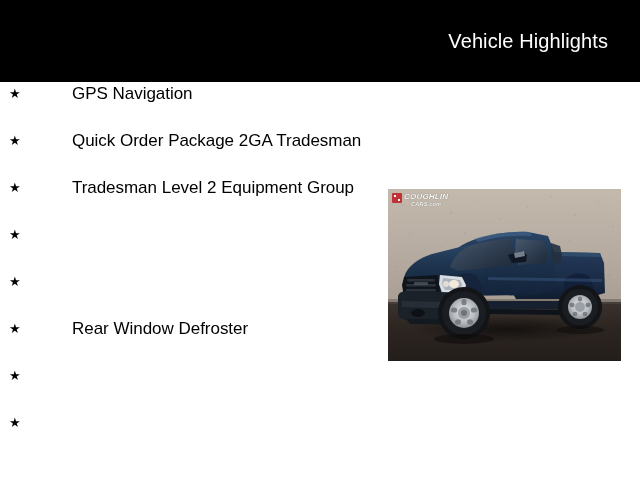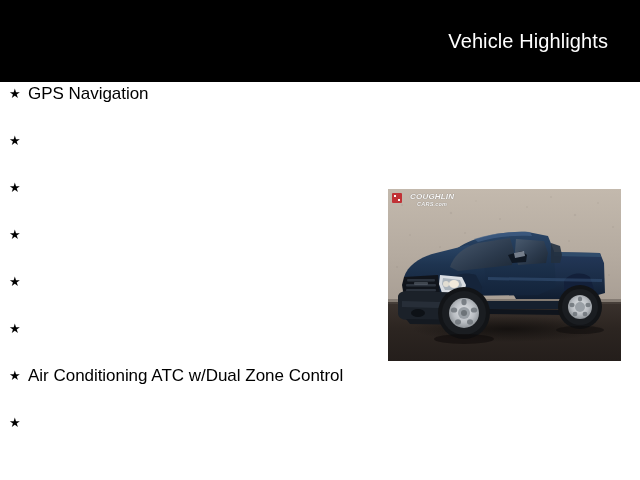--- a/index.html
+++ b/index.html
@@ -75,20 +75,21 @@
     text-align: left;
   }
   .hl-label {
     display: block;
     color: #000000;
     font-size: 17px;
     line-height: 23px;
     font-weight: normal;
     letter-spacing: -0.05px;
     word-spacing: 0.2px;
+    margin-left: 44px;
   }
 
   
   .vehicle-photo {
     position: absolute;
     left: 388px;
     top: 189px;
     width: 233px;
     height: 172px;
     overflow: hidden;
@@ -98,21 +99,21 @@
     display: block;
     width: 233px;
     height: 172px;
   }
   .photo-watermark {
     position: absolute;
     left: 4px;
     top: 3px;
     display: flex;
     align-items: flex-start;
-    gap: 8px;
+    gap: 2px;
     opacity: 0.92;
   }
   .wm-logo {
     width: 10px;
     height: 10px;
     margin-top: 1px;
     background: #c1272d;
     border-radius: 1px;
     position: relative;
     overflow: hidden;
@@ -162,36 +163,38 @@
     <div class="header-title">Vehicle Highlights</div>
   </div>
 
   <ul class="highlights" id="highlights-list">
       <li class="hl-item">
         <span class="hl-bullet">★</span>
         <span class="hl-label">GPS Navigation</span>
       </li>
       <li class="hl-item">
         <span class="hl-bullet">★</span>
-      </li>
-      <li class="hl-item">
-        <span class="hl-bullet">★</span>
-      </li>
-      <li class="hl-item">
-        <span class="hl-bullet">★</span>
-      </li>
-      <li class="hl-item">
-        <span class="hl-bullet">★</span>
-      </li>
-      <li class="hl-item">
-        <span class="hl-bullet">★</span>
-      </li>
-      <li class="hl-item">
-        <span class="hl-bullet">★</span>
-        <span class="hl-label">Air Conditioning ATC w/Dual Zone Control</span>
+        <span class="hl-label">Quick Order Package 2GA Tradesman</span>
+      </li>
+      <li class="hl-item">
+        <span class="hl-bullet">★</span>
+        <span class="hl-label">Tradesman Level 2 Equipment Group</span>
+      </li>
+      <li class="hl-item">
+        <span class="hl-bullet">★</span>
+      </li>
+      <li class="hl-item">
+        <span class="hl-bullet">★</span>
+      </li>
+      <li class="hl-item">
+        <span class="hl-bullet">★</span>
+        <span class="hl-label">Rear Window Defroster</span>
+      </li>
+      <li class="hl-item">
+        <span class="hl-bullet">★</span>
       </li>
       <li class="hl-item">
         <span class="hl-bullet">★</span>
       </li>
     </ul>
 
   <div class="vehicle-photo">
     <svg viewBox="0 0 233 172" preserveAspectRatio="none">
       <defs>
         <linearGradient id="wallGrad" x1="0" y1="0" x2="0" y2="1">

